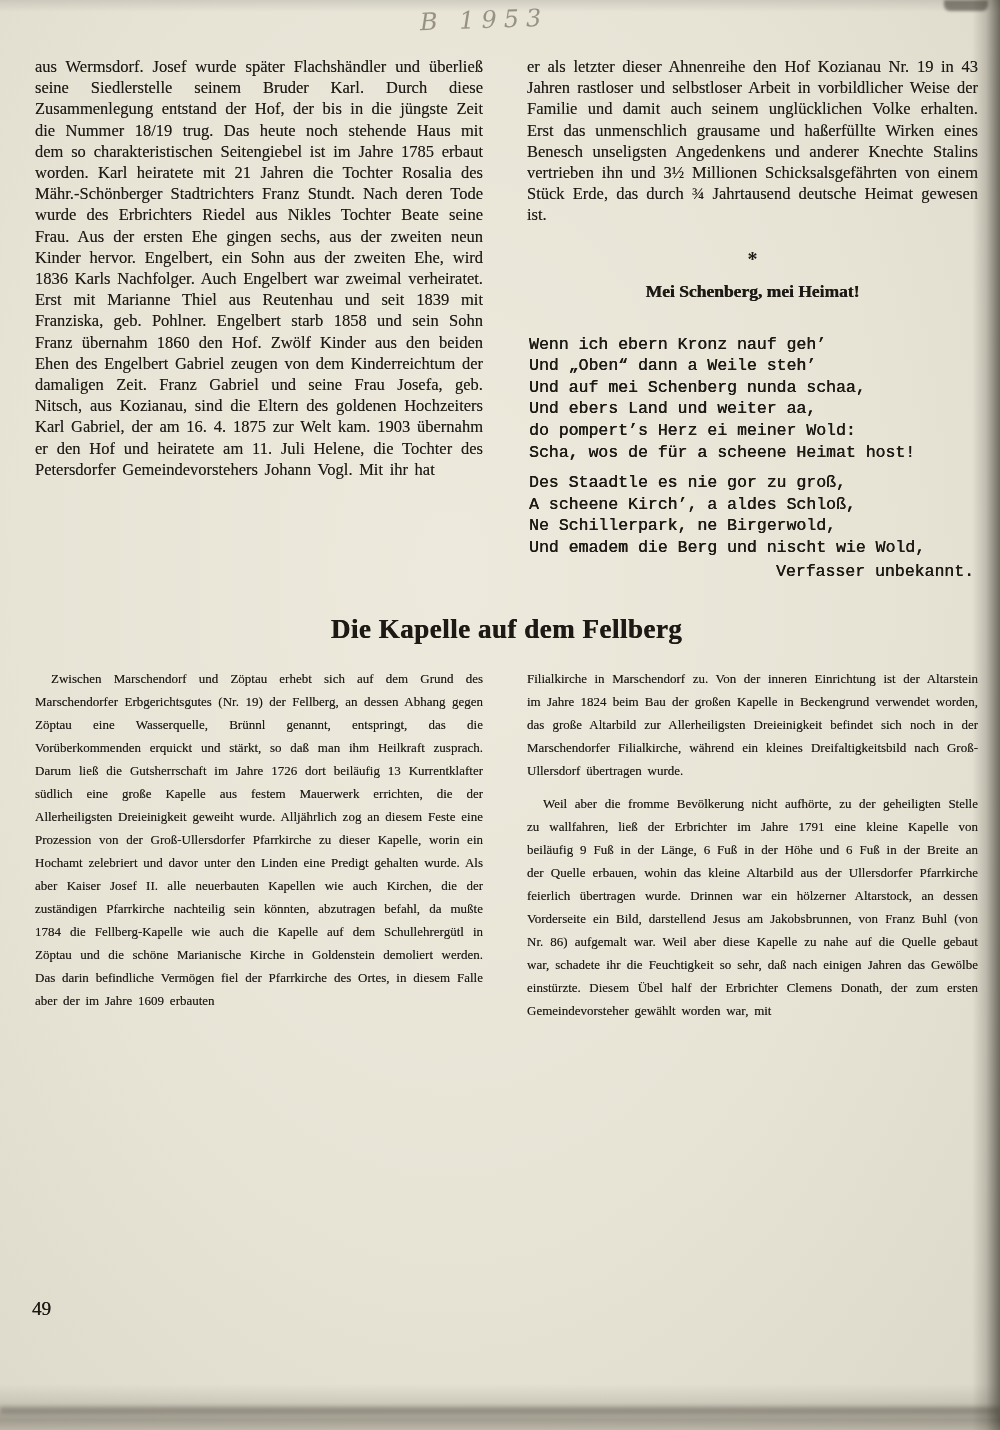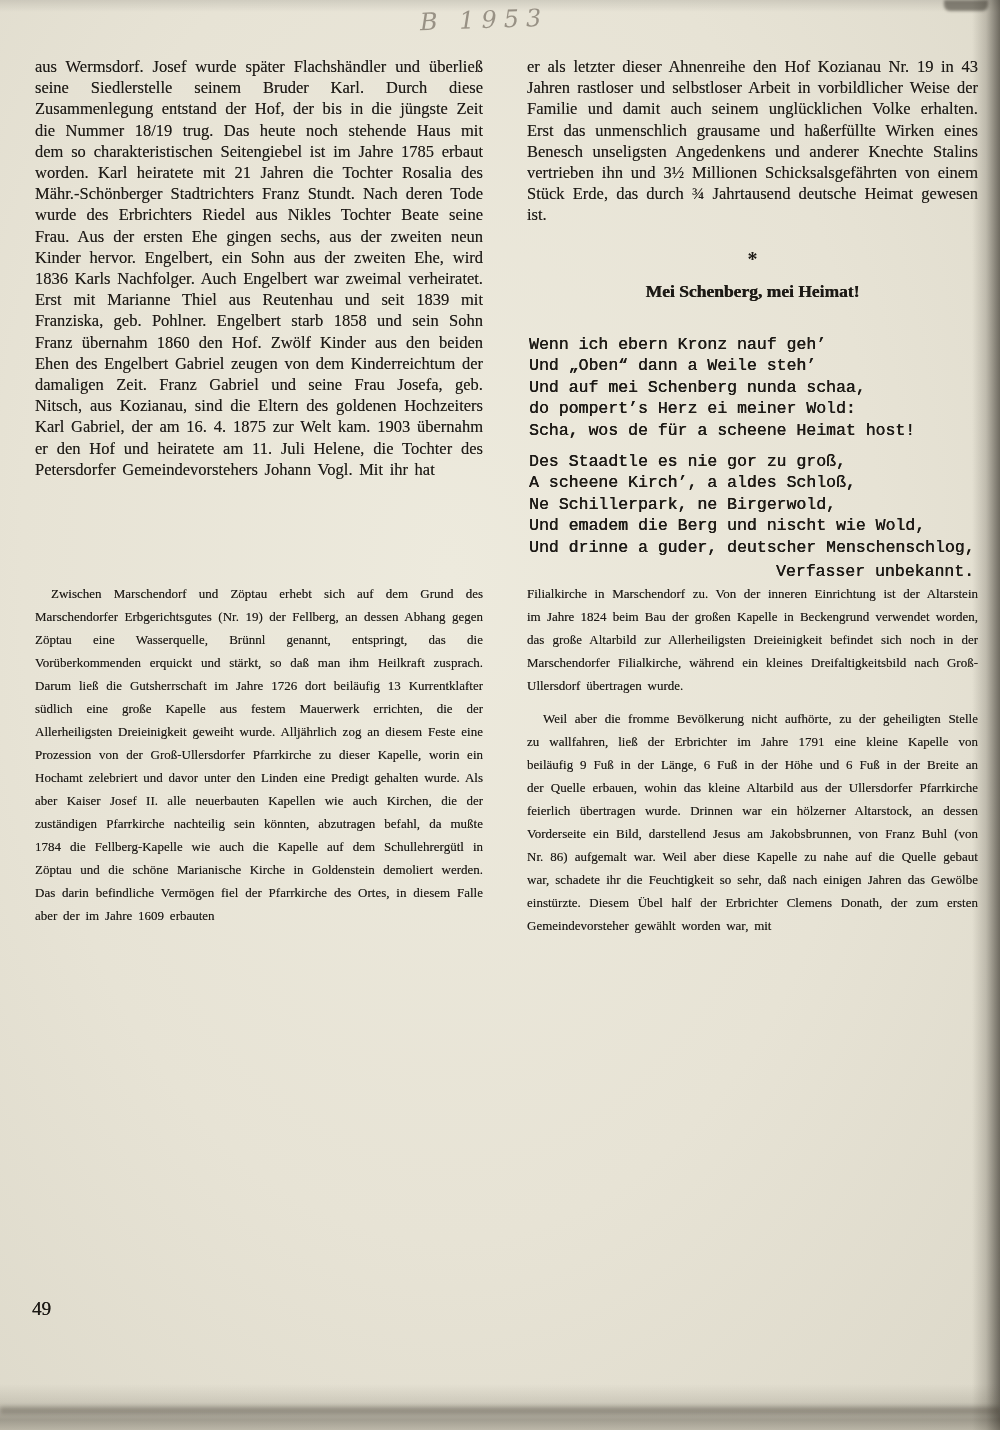--- a/index.html
+++ b/index.html
@@ -112,35 +112,36 @@
       </div>
       <div class="col-r">
         <p class="justify heavy">er als letzter dieser Ahnenreihe den Hof Kozianau Nr. 19 in 43 Jahren rastloser und selbstloser Arbeit in vorbildlicher Weise der Familie und damit auch seinem unglücklichen Volke erhalten. Erst das unmenschlich grausame und haßerfüllte Wirken eines Benesch unseligsten Angedenkens und anderer Knechte Stalins vertrieben ihn und 3½ Millionen Schicksalsgefährten von einem Stück Erde, das durch ¾ Jahrtausend deutsche Heimat gewesen ist.</p>
         <div class="asterisk">*</div>
         <div class="poem-title">Mei Schenberg, mei Heimat!</div>
         <div class="poem">
           <div class="stanza">
             <div class="line">Wenn ich ebern Kronz nauf geh’</div>
             <div class="line">Und „Oben“ dann a Weile steh’</div>
             <div class="line">Und auf mei Schenberg nunda schaa,</div>
+            <div class="line">Und ebers Land und weiter aa,</div>
             <div class="line">do pompert’s Herz ei meiner Wold:</div>
             <div class="line">Scha, wos de für a scheene Heimat host!</div>
           </div>
           <div class="stanza stanza2">
             <div class="line">Des Staadtle es nie gor zu groß,</div>
             <div class="line">A scheene Kirch’, a aldes Schloß,</div>
             <div class="line">Ne Schillerpark, ne Birgerwold,</div>
             <div class="line">Und emadem die Berg und nischt wie Wold,</div>
-            <div class="line">Und drinne a guder, deutscher Menschenschlog,</div>
           </div>
           <div class="attribution line">Verfasser unbekannt.</div>
         </div>
       </div>
     </div>
 
+    <div class="article-title">Die Kapelle auf dem Fellberg</div>
     <div class="two-col a2">
       <div class="col-l">
         <p class="justify indent">Zwischen Marschendorf und Zöptau erhebt sich auf dem Grund des Marschendorfer Erbgerichtsgutes (Nr. 19) der Fellberg, an dessen Abhang gegen Zöptau eine Wasserquelle, Brünnl genannt, entspringt, das die Vorüberkommenden erquickt und stärkt, so daß man ihm Heilkraft zusprach. Darum ließ die Gutsherrschaft im Jahre 1726 dort beiläufig 13 Kurrentklafter südlich eine große Kapelle aus festem Mauerwerk errichten, die der Allerheiligsten Dreieinigkeit geweiht wurde. Alljährlich zog an diesem Feste eine Prozession von der Groß-Ullersdorfer Pfarrkirche zu dieser Kapelle, worin ein Hochamt zelebriert und davor unter den Linden eine Predigt gehalten wurde. Als aber Kaiser Josef II. alle neuerbauten Kapellen wie auch Kirchen, die der zuständigen Pfarrkirche nachteilig sein könnten, abzutragen befahl, da mußte 1784 die Fellberg-Kapelle wie auch die Kapelle auf dem Schullehrergütl in Zöptau und die schöne Marianische Kirche in Goldenstein demoliert werden. Das darin befindliche Vermögen fiel der Pfarrkirche des Ortes, in diesem Falle aber der im Jahre 1609 erbauten</p>
       </div>
       <div class="col-r">
         <p class="justify heavy">Filialkirche in Marschendorf zu. Von der inneren Einrichtung ist der Altarstein im Jahre 1824 beim Bau der großen Kapelle in Beckengrund verwendet worden, das große Altarbild zur Allerheiligsten Dreieinigkeit befindet sich noch in der Marschendorfer Filialkirche, während ein kleines Dreifaltigkeitsbild nach Groß-Ullersdorf übertragen wurde.</p>
         <p class="justify heavy indent" style="margin-top:10px;">Weil aber die fromme Bevölkerung nicht aufhörte, zu der geheiligten Stelle zu wallfahren, ließ der Erbrichter im Jahre 1791 eine kleine Kapelle von beiläufig 9 Fuß in der Länge, 6 Fuß in der Höhe und 6 Fuß in der Breite an der Quelle erbauen, wohin das kleine Altarbild aus der Ullersdorfer Pfarrkirche feierlich übertragen wurde. Drinnen war ein hölzerner Altarstock, an dessen Vorderseite ein Bild, darstellend Jesus am Jakobsbrunnen, von Franz Buhl (von Nr. 86) aufgemalt war. Weil aber diese Kapelle zu nahe auf die Quelle gebaut war, schadete ihr die Feuchtigkeit so sehr, daß nach einigen Jahren das Gewölbe einstürzte. Diesem Übel half der Erbrichter Clemens Donath, der zum ersten Gemeindevorsteher gewählt worden war, mit</p>
       </div>
     </div>
 

